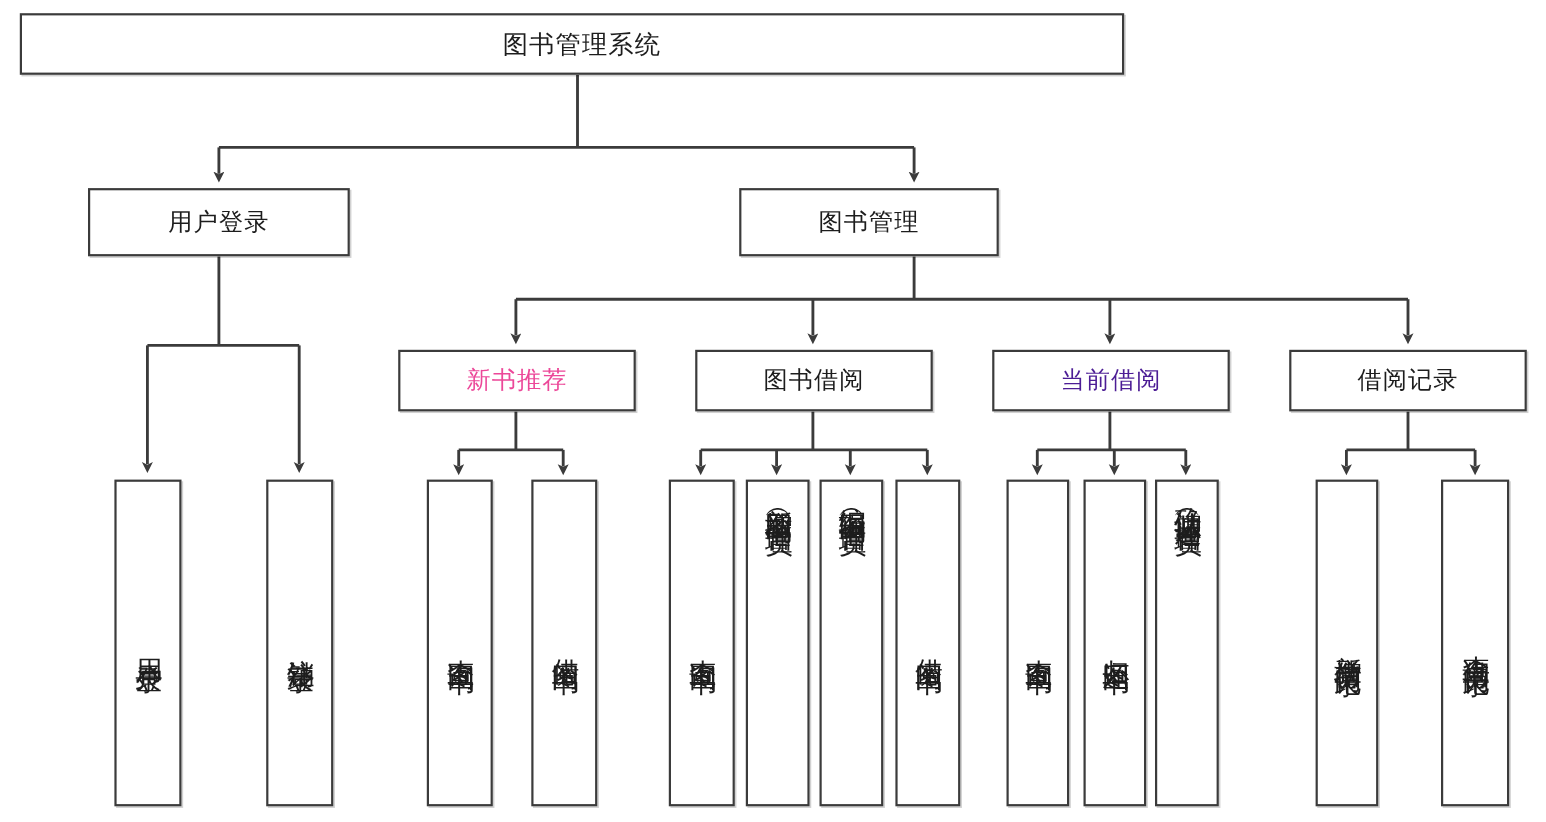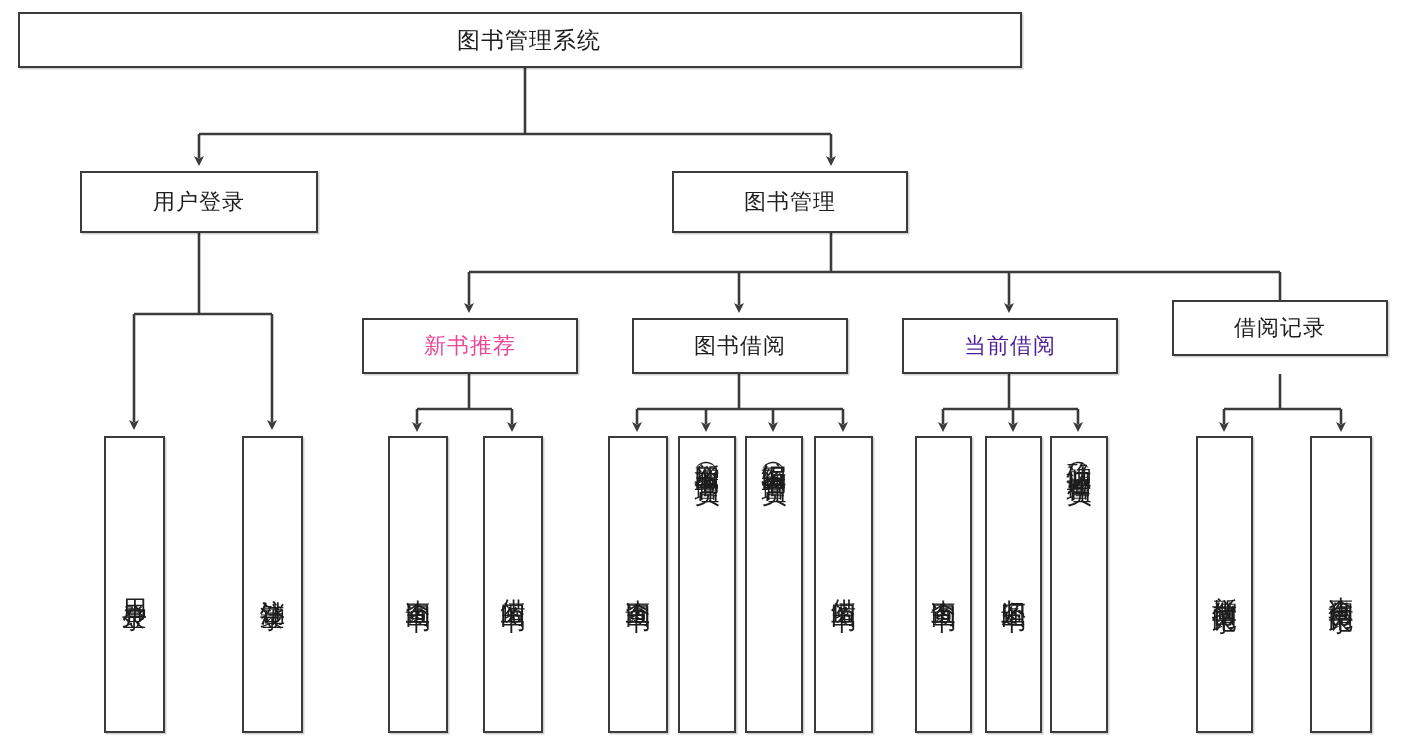--- a/index.html
+++ b/index.html
@@ -145,21 +145,21 @@
 
   <div class="node horiz" style="left: 362px; top: 318px; width: 216px; height: 56px; border-color: rgb(59, 59, 59); color: #ec4899;">
     <span class="label">新书推荐</span>
   </div>
   <div class="node horiz" style="left: 632px; top: 318px; width: 216px; height: 56px; border-color: rgb(59, 59, 59); color: rgb(29, 29, 29);">
     <span class="label">图书借阅</span>
   </div>
   <div class="node horiz" style="left: 902px; top: 318px; width: 216px; height: 56px; border-color: rgb(59, 59, 59); color: #4c1d95;">
     <span class="label">当前借阅</span>
   </div>
-  <div class="node horiz" style="left: 1172px; top: 300px; width: 216px; height: 56px; border-color: rgb(59, 59, 59); color: rgb(29, 29, 29);">
+  <div class="node horiz" style="left: 1172px; top: 318px; width: 216px; height: 56px; border-color: rgb(59, 59, 59); color: rgb(29, 29, 29);">
     <span class="label">借阅记录</span>
   </div>
 
   <div class="node vert" style="left: 104px; top: 436px; width: 61px; height: 297px; border-color: rgb(59, 59, 59); color: rgb(29, 29, 29);">
     <span class="label">用户登录</span>
   </div>
   <div class="node vert" style="left: 242px; top: 436px; width: 61px; height: 297px; border-color: rgb(59, 59, 59); color: rgb(29, 29, 29);">
     <span class="label">注销登录</span>
   </div>
   <div class="node vert" style="left: 388px; top: 436px; width: 60px; height: 297px; border-color: rgb(59, 59, 59); color: rgb(29, 29, 29);">

